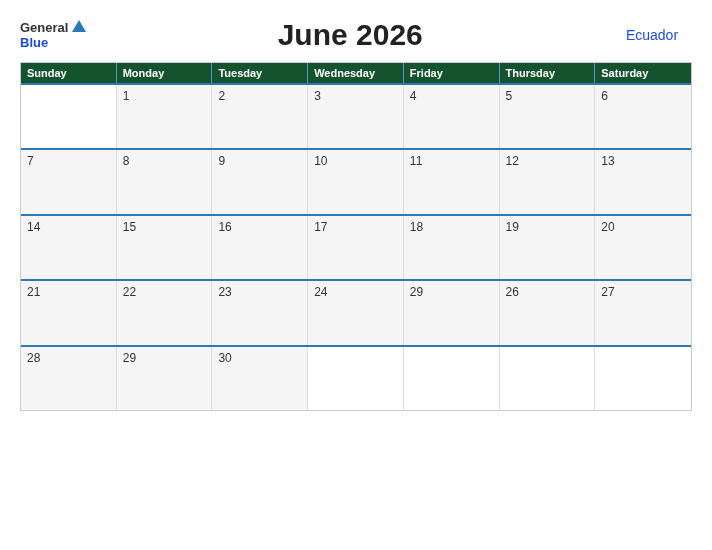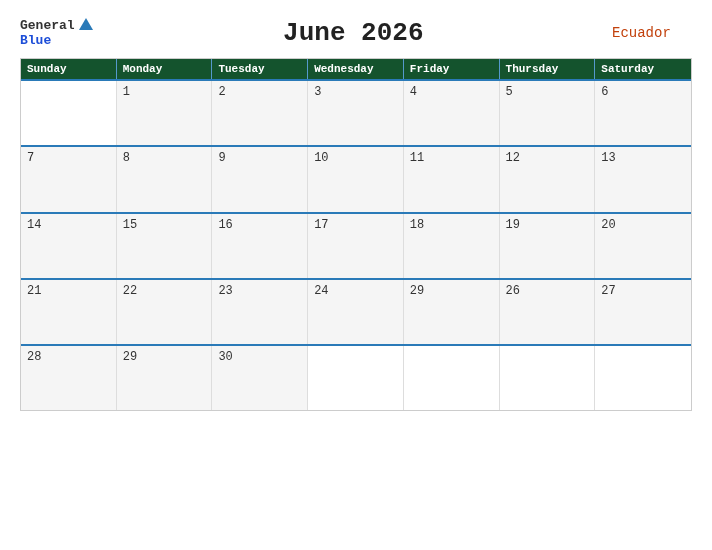--- a/index.html
+++ b/index.html
@@ -9,21 +9,20 @@
       background: #fff;
       font-family: Arial, sans-serif;
       overflow: hidden;
     }
     .page {
       width: 712px;
       height: 436px;
       padding: 18px 20px 25px 20px;
       display: flex;
       flex-direction: column;
-      font-family: Liberation Mono, monospace;
     }
     .top-bar {
       display: flex;
       align-items: center;
       justify-content: space-between;
       margin-bottom: 10px;
     }
     .logo {
       display: flex;
       align-items: center;
@@ -50,30 +49,30 @@
     .logo-stack {
       display: flex;
       flex-direction: column;
       line-height: 1.15;
     }
     .logo-row {
       display: flex;
       align-items: center;
     }
     .title {
-      font-size: 26px;
+      font-size: 30px;
       font-weight: bold;
       color: #222;
       text-align: center;
       flex: 1;
     }
     .country {
       font-size: 14px;
-      color: #c2410c;
-      text-align: left;
+      color: #1d4ed8;
+      text-align: center;
       min-width: 80px;
     }
     .calendar {
       flex: 1;
       display: flex;
       flex-direction: column;
       border: 1px solid #ccc;
     }
     .cal-header {
       display: grid;

